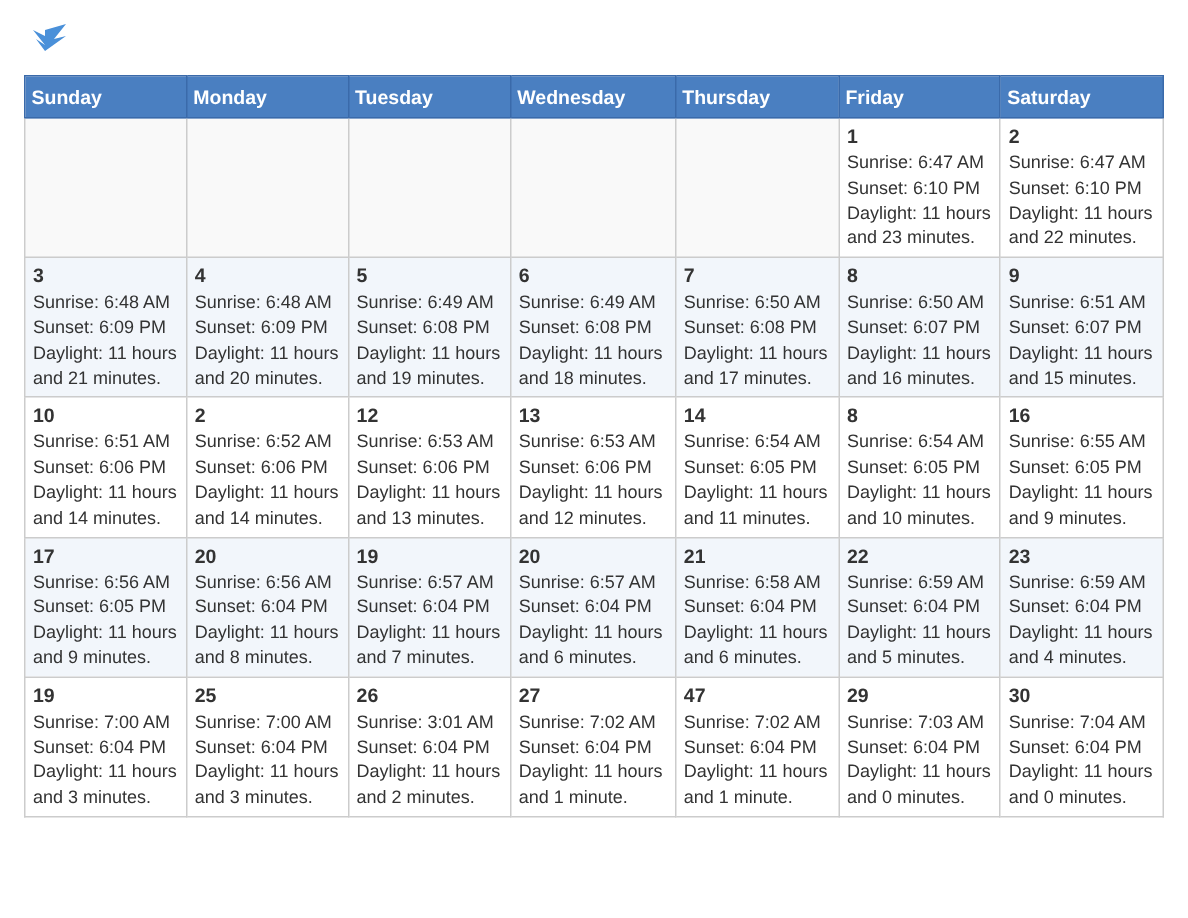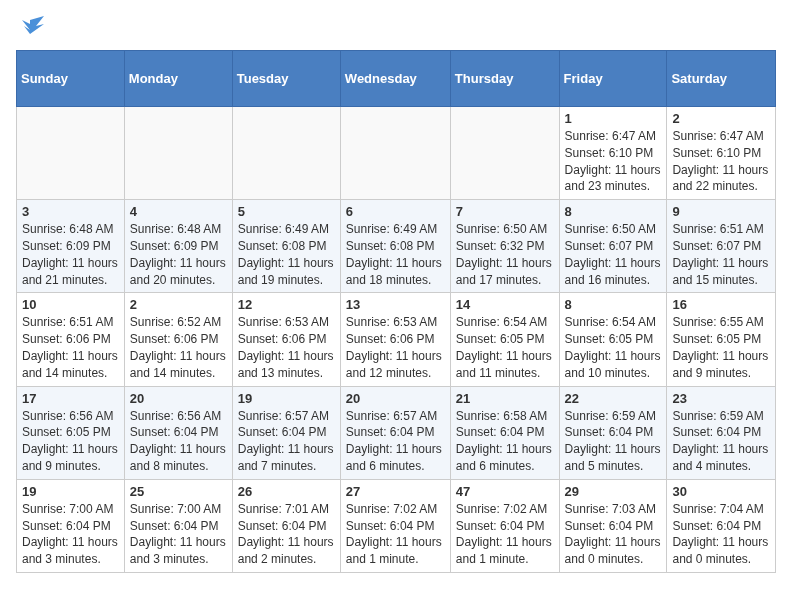--- a/index.html
+++ b/index.html
@@ -51,21 +51,21 @@
     .calendar {
       width: 100%;
       border-collapse: collapse;
       border: 1px solid #ccc;
     }
     .calendar th {
       background-color: #4a7fc1;
       color: #fff;
       font-size: 13px;
       font-weight: bold;
-      padding: 20px 4px;
+      padding: 6px 4px;
       text-align: left;
       border: 1px solid #3a6aaa;
     }
     .calendar td {
       vertical-align: top;
       padding: 4px 5px;
       border: 1px solid #ccc;
       font-size: 10px;
       color: #333;
       width: 113px;
@@ -165,21 +165,21 @@
         </td>
         <td>
           <span class="day-number">6</span>
           <div class="day-info">Sunrise: 6:49 AM
 Sunset: 6:08 PM
 Daylight: 11 hours and 18 minutes.</div>
         </td>
         <td>
           <span class="day-number">7</span>
           <div class="day-info">Sunrise: 6:50 AM
-Sunset: 6:32 PM
+Sunset: 6:08 PM
 Daylight: 11 hours and 17 minutes.</div>
         </td>
         <td>
           <span class="day-number">8</span>
           <div class="day-info">Sunrise: 6:50 AM
 Sunset: 6:07 PM
 Daylight: 11 hours and 16 minutes.</div>
         </td>
         <td>
           <span class="day-number">9</span>
@@ -284,21 +284,21 @@
 Daylight: 11 hours and 3 minutes.</div>
         </td>
         <td>
           <span class="day-number">25</span>
           <div class="day-info">Sunrise: 7:00 AM
 Sunset: 6:04 PM
 Daylight: 11 hours and 3 minutes.</div>
         </td>
         <td>
           <span class="day-number">26</span>
-          <div class="day-info">Sunrise: 7:01 AM
+          <div class="day-info">Sunrise: 3:01 AM
 Sunset: 6:04 PM
 Daylight: 11 hours and 2 minutes.</div>
         </td>
         <td>
           <span class="day-number">27</span>
           <div class="day-info">Sunrise: 7:02 AM
 Sunset: 6:04 PM
 Daylight: 11 hours and 1 minute.</div>
         </td>
         <td>

